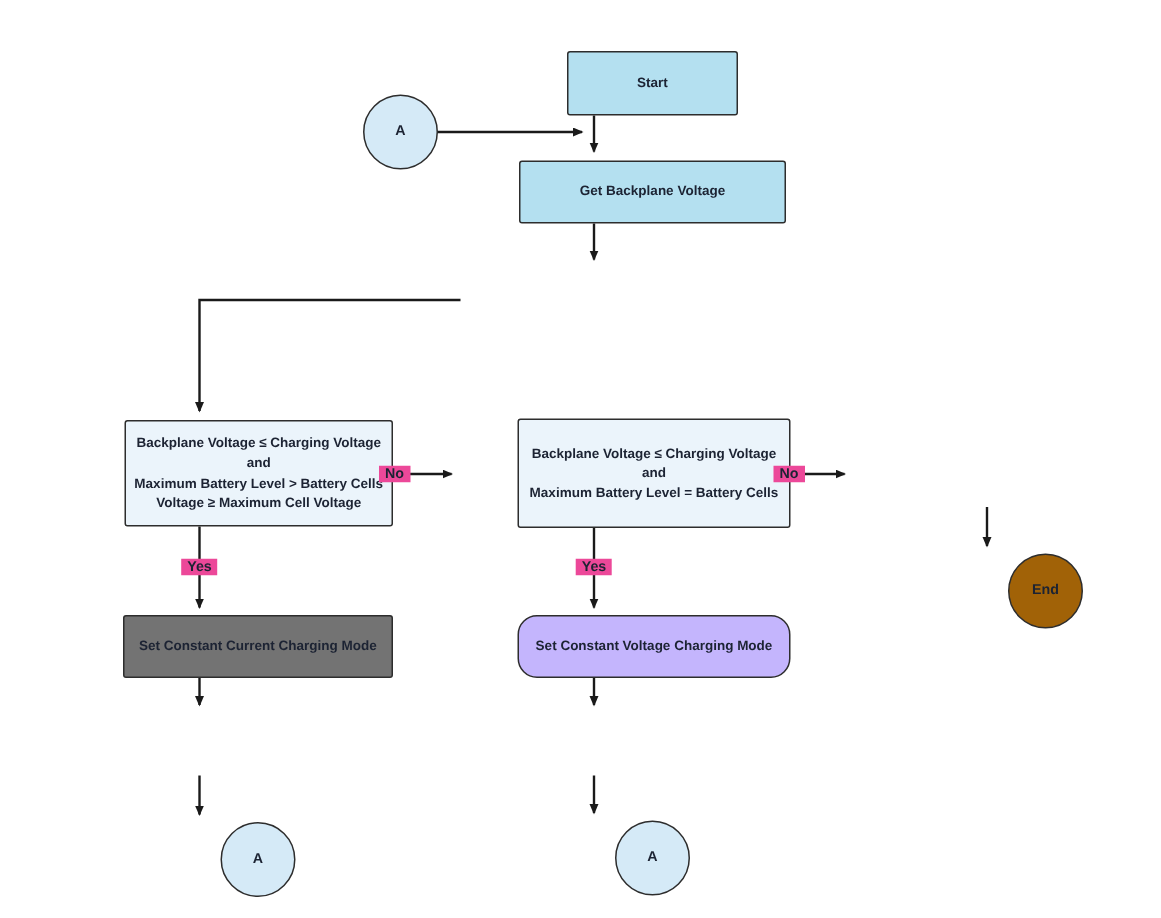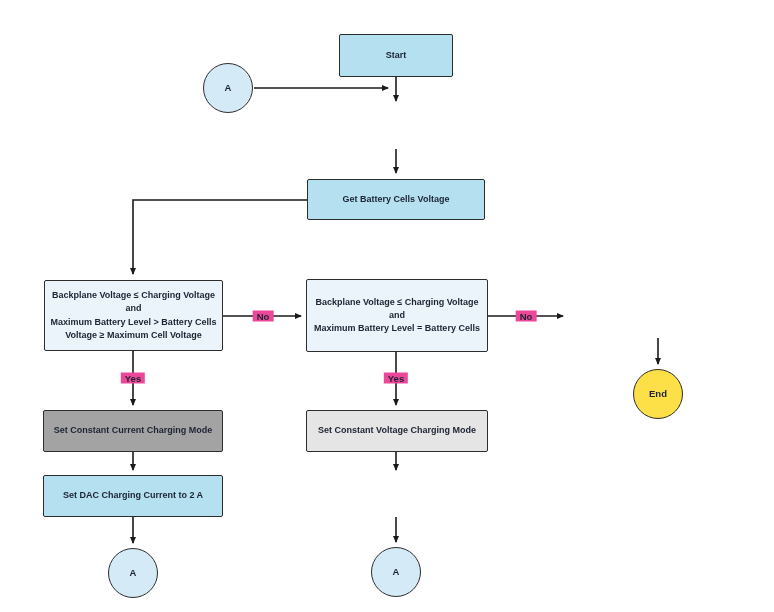--- a/index.html
+++ b/index.html
@@ -16,20 +16,21 @@
     box-sizing:border-box;
     display:flex;align-items:center;justify-content:center;
     text-align:center;
     border:1.6px solid #2d2d2d;
     border-radius:2px;
     font-size:9px;font-weight:bold;
     color:#1c2333;
     line-height:1.45;
     white-space:pre-line;
     padding:2px 5px;
+    margin-left:39px;
   }
   .connector{
     border-radius:50%;
     width:50px;height:50px;
     font-size:9.5px;
   }
   .edge-label{
     position:absolute;
     transform:translate(-50%,-50%);
     background:#ec4899;
@@ -63,45 +64,44 @@
       <path d="M133 517 L133 543" marker-end="url(#arw)"></path>
       <path d="M396 517 L396 542" marker-end="url(#arw)"></path>
       <path d="M658 338 L658 364" marker-end="url(#arw)"></path>
     </g>
   </svg>
 
   <div class="node" style="left: 339px; top: 34px; width: 114px; height: 43px; background-color: rgb(180, 224, 240);">Start</div>
 
   <div class="node connector" style="left: 203px; top: 63px; background-color: rgb(213, 234, 247);">A</div>
 
+  <div class="node" style="left: 307px; top: 107px; width: 178px; height: 42px; background-color: rgb(180, 224, 240);">Get Backplane Voltage</div>
 
-  <div class="node" style="left: 307px; top: 179px; width: 178px; height: 41px; background-color: rgb(180, 224, 240);">Get Battery Cells Voltage</div>
 
   <div class="node" style="left: 44px; top: 280px; width: 179px; height: 71px; background-color: rgb(235, 244, 251);">Backplane Voltage ≤ Charging Voltage
 and
 Maximum Battery Level &gt; Battery Cells
 Voltage ≥ Maximum Cell Voltage</div>
 
   <div class="node" style="left: 306px; top: 279px; width: 182px; height: 73px; background-color: rgb(235, 244, 251);">Backplane Voltage ≤ Charging Voltage
 and
 Maximum Battery Level = Battery Cells</div>
 
 
-  <div class="node" style="left: 43px; top: 410px; width: 180px; height: 42px; background-color: #a3a3a3;">Set Constant Current Charging Mode</div>
+  <div class="node" style="left: 43px; top: 410px; width: 180px; height: 42px; background-color: #737373;">Set Constant Current Charging Mode</div>
 
-  <div class="node" style="left: 306px; top: 410px; width: 182px; height: 42px; background-color: #e5e5e5;">Set Constant Voltage Charging Mode</div>
+  <div class="node" style="left: 306px; top: 410px; width: 182px; height: 42px; background-color: #c4b5fd; border-radius: 13px;">Set Constant Voltage Charging Mode</div>
 
-  <div class="node" style="left: 43px; top: 475px; width: 180px; height: 42px; background-color: rgb(180, 224, 240);">Set DAC Charging Current to 2 A</div>
 
 
   <div class="node connector" style="left: 108px; top: 548px; background-color: rgb(213, 234, 247);">A</div>
 
   <div class="node connector" style="left: 371px; top: 547px; background-color: rgb(213, 234, 247);">A</div>
 
-  <div class="node connector" style="left: 633px; top: 369px; background-color: #fde047;">End</div>
+  <div class="node connector" style="left: 633px; top: 369px; background-color: #a16207;">End</div>
 
   <div class="edge-label" style="left:263px;top:316px;">No</div>
 
   <div class="edge-label" style="left:526px;top:316px;">No</div>
 
   <div class="edge-label" style="left:133px;top:378px;">Yes</div>
 
   <div class="edge-label" style="left:396px;top:378px;">Yes</div>
 
 </div>

